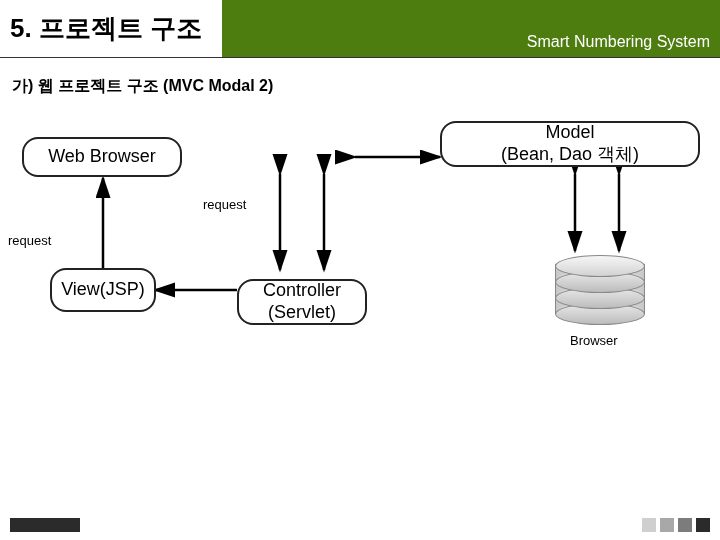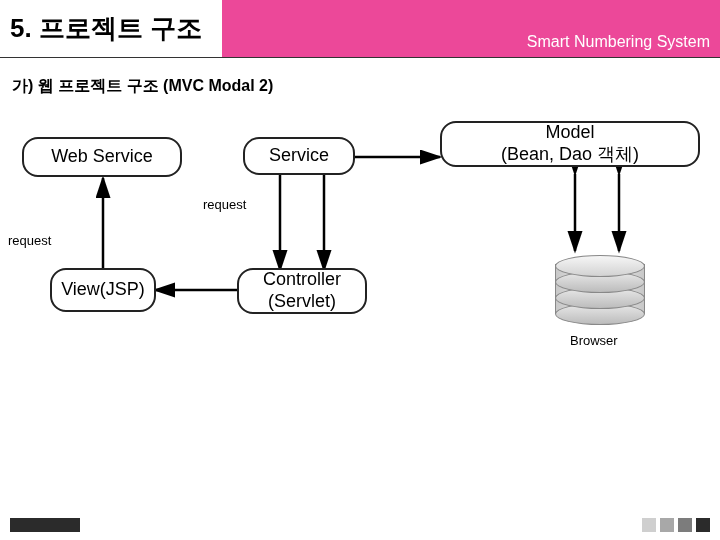--- a/index.html
+++ b/index.html
@@ -1,20 +1,20 @@
 <!DOCTYPE html>
 <html><head>
 <meta charset="utf-8">
 <style>
 * { margin: 0; padding: 0; box-sizing: border-box; }
 body { width: 720px; height: 540px; background: white; font-family: "Malgun Gothic", Arial, sans-serif; position: relative; overflow: hidden; }
 .header { height: 58px; display: flex; align-items: stretch; border-bottom: 1px solid #333; }
 .title-box { background: white; padding: 8px 20px 8px 10px; display: flex; align-items: center; }
 .title-text { font-size: 26px; font-weight: bold; color: #000; }
-.header-right { flex: 1; background: #ec4899; display: flex; align-items: flex-end; justify-content: flex-end; padding: 0 10px 6px 0; }
+.header-right { flex: 1; background: #4d7c0f; display: flex; align-items: flex-end; justify-content: flex-end; padding: 0 10px 6px 0; }
 .subtitle { color: white; font-size: 16px; }
 .section-title { font-size: 16px; font-weight: bold; padding: 18px 16px 0 12px; }
 .diagram { position: absolute; top: 115px; left: 0; width: 720px; height: 320px; }
 .node { position: absolute; background: white; border: 2px solid #222; border-radius: 16px; display: flex; align-items: center; justify-content: center; text-align: center; font-size: 18px; line-height: 1.2; padding: 6px 10px; }
 .label { position: absolute; font-size: 13px; }
 .db { position: absolute; left: 555px; top: 138px; width: 90px; height: 70px; }
 .platter { position: absolute; width: 90px; height: 22px; border-radius: 50%; background: linear-gradient(180deg,#e8e8e8,#bcbcbc); border: 1px solid #888; }
 .side { position: absolute; width: 90px; background: linear-gradient(90deg,#c8c8c8,#f4f4f4,#c8c8c8); border-left: 1px solid #888; border-right: 1px solid #888; }
 .footer { position: absolute; bottom: 8px; left: 0; width: 720px; display: flex; justify-content: space-between; align-items: flex-end; padding: 0 10px; }
 .bar { width: 70px; height: 14px; background: #2b2b2b; }
@@ -47,33 +47,30 @@
     <line x1="355" y1="42" x2="440" y2="42" stroke="#000" stroke-width="2.5" marker-start="url(#ah)" marker-end="url(#ah)"></line>
     <line x1="280" y1="59" x2="280" y2="155" stroke="#000" stroke-width="2.5" marker-start="url(#ah)" marker-end="url(#ah)"></line>
     <line x1="324" y1="59" x2="324" y2="155" stroke="#000" stroke-width="2.5" marker-start="url(#ah)" marker-end="url(#ah)"></line>
     <line x1="575" y1="59" x2="575" y2="136" stroke="#000" stroke-width="2.5" marker-start="url(#ah)" marker-end="url(#ah)"></line>
     <line x1="619" y1="59" x2="619" y2="136" stroke="#000" stroke-width="2.5" marker-start="url(#ah)" marker-end="url(#ah)"></line>
     <line x1="103" y1="155" x2="103" y2="63" stroke="#000" stroke-width="2.5" marker-end="url(#ah)"></line>
     <line x1="237" y1="175" x2="155" y2="175" stroke="#000" stroke-width="2.5" marker-end="url(#ah)"></line>
   </svg>
 
   <div class="node" style="left:22px; top:22px; width:160px; height:40px;">
-      <span>Web Service</span>
-    </div>
-  <div class="node" style="left:243px; top:22px; width:112px; height:38px;">
-      <span>Service</span>
+      <span>Web Browser</span>
     </div>
   <div class="node" style="left:440px; top:6px; width:260px; height:46px;">
       <span style="white-space:pre-line">Model
 (Bean, Dao 객체)</span>
     </div>
   <div class="node" style="left:50px; top:153px; width:106px; height:44px;">
       <span style="white-space:pre-line">View(JSP)</span>
     </div>
-  <div class="node" style="left:237px; top:153px; width:130px; height:46px;">
+  <div class="node" style="left:237px; top:164px; width:130px; height:46px;">
       <span style="white-space:pre-line">Controller
 (Servlet)</span>
     </div>
 
   <div class="label" style="left:203px; top:82px;">request</div>
   <div class="label" style="left:8px; top:118px;">request</div>
   <div class="label" style="left:570px; top:218px;">Browser</div>
 
   <div class="db">
     <div class="side" style="top:11px; height:50px;"></div>

